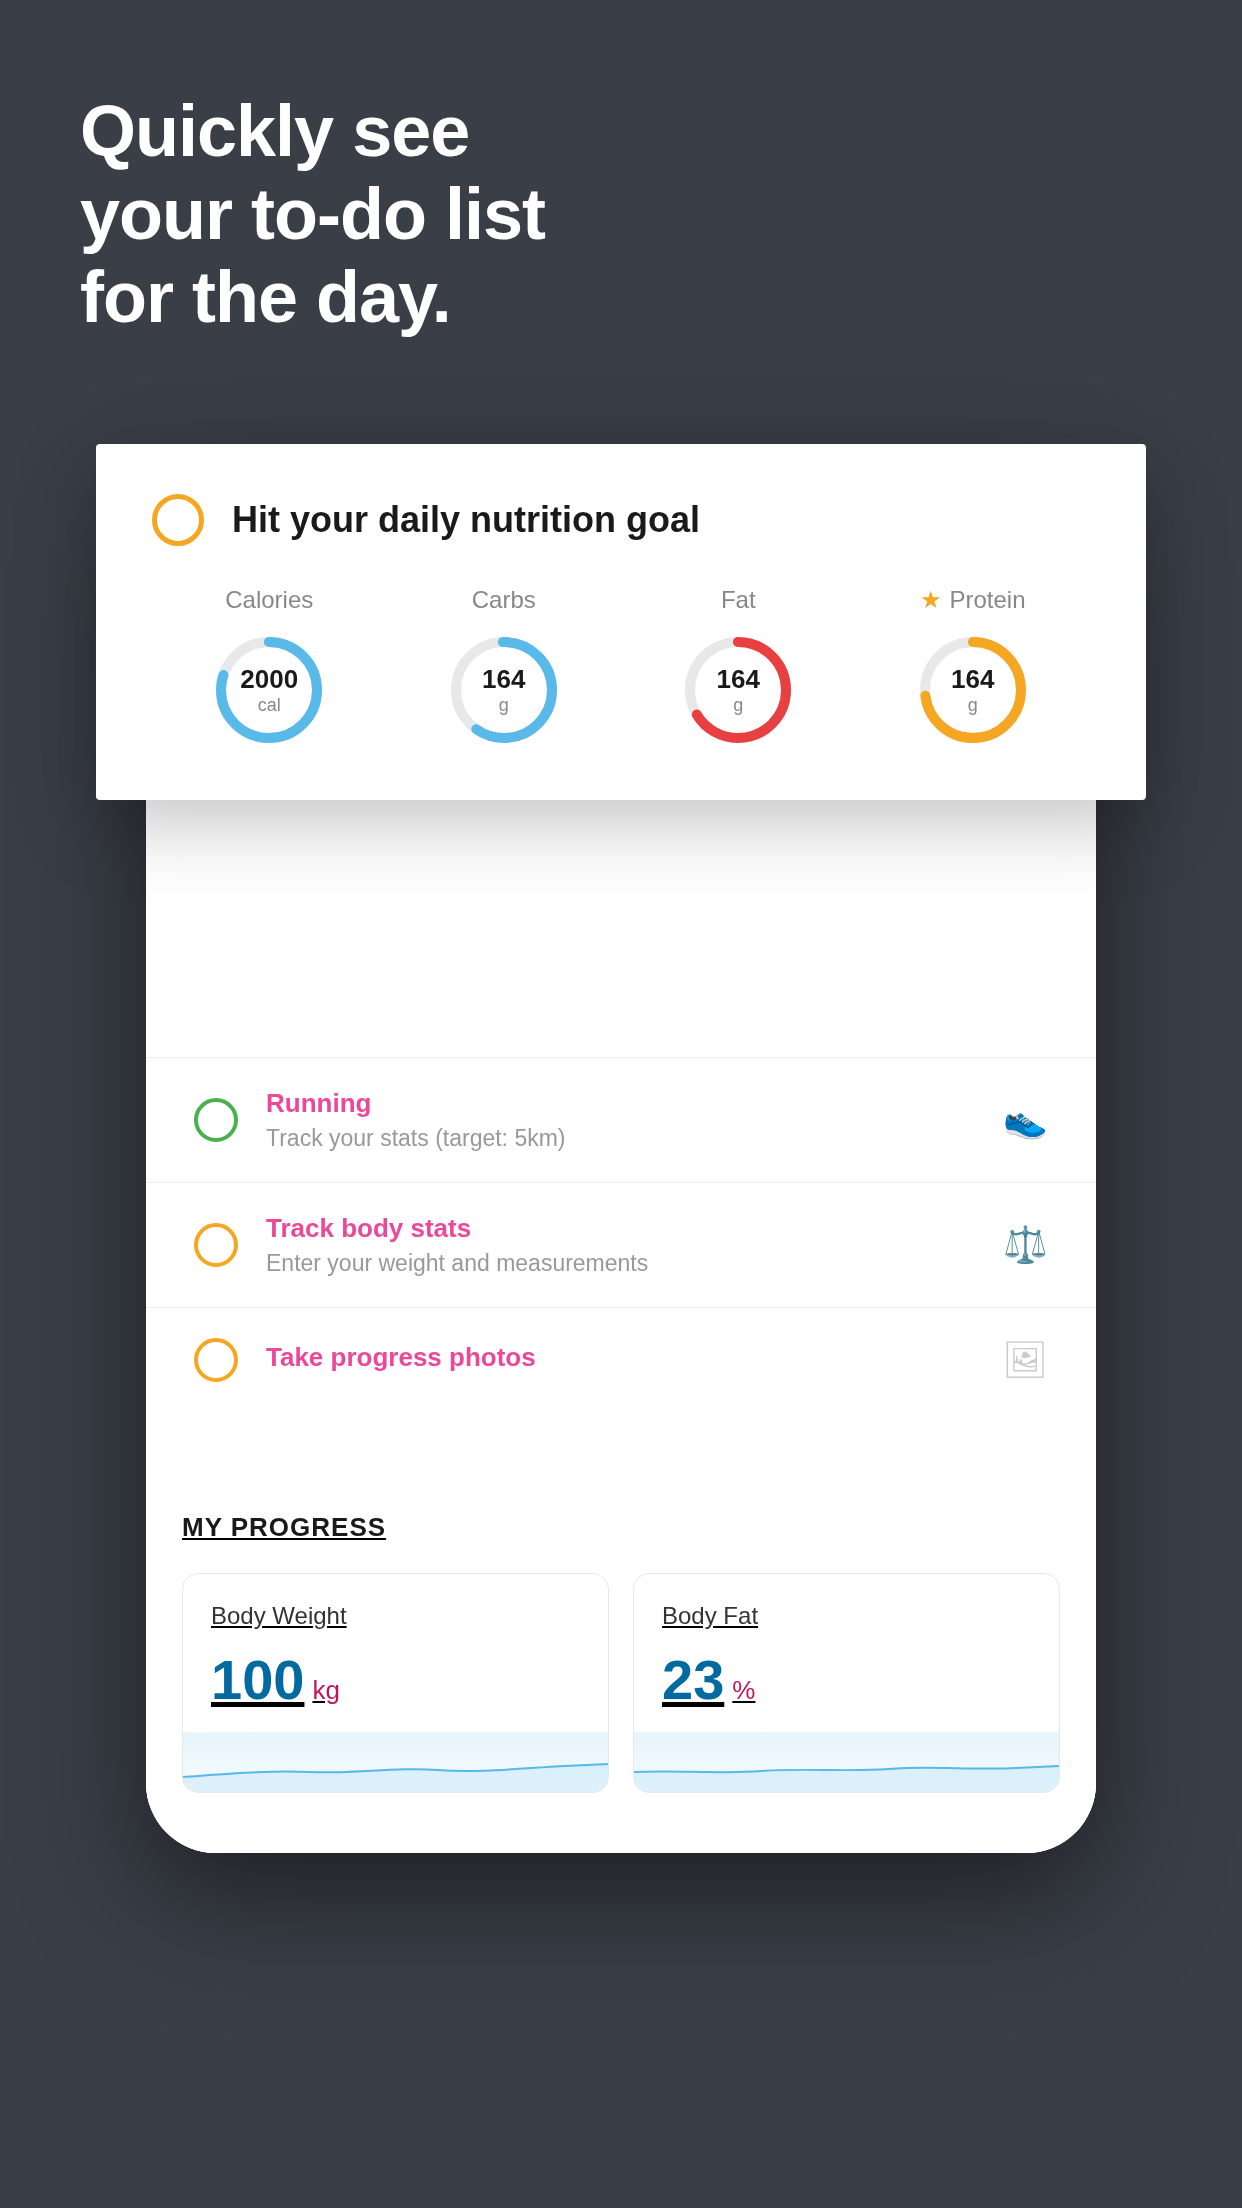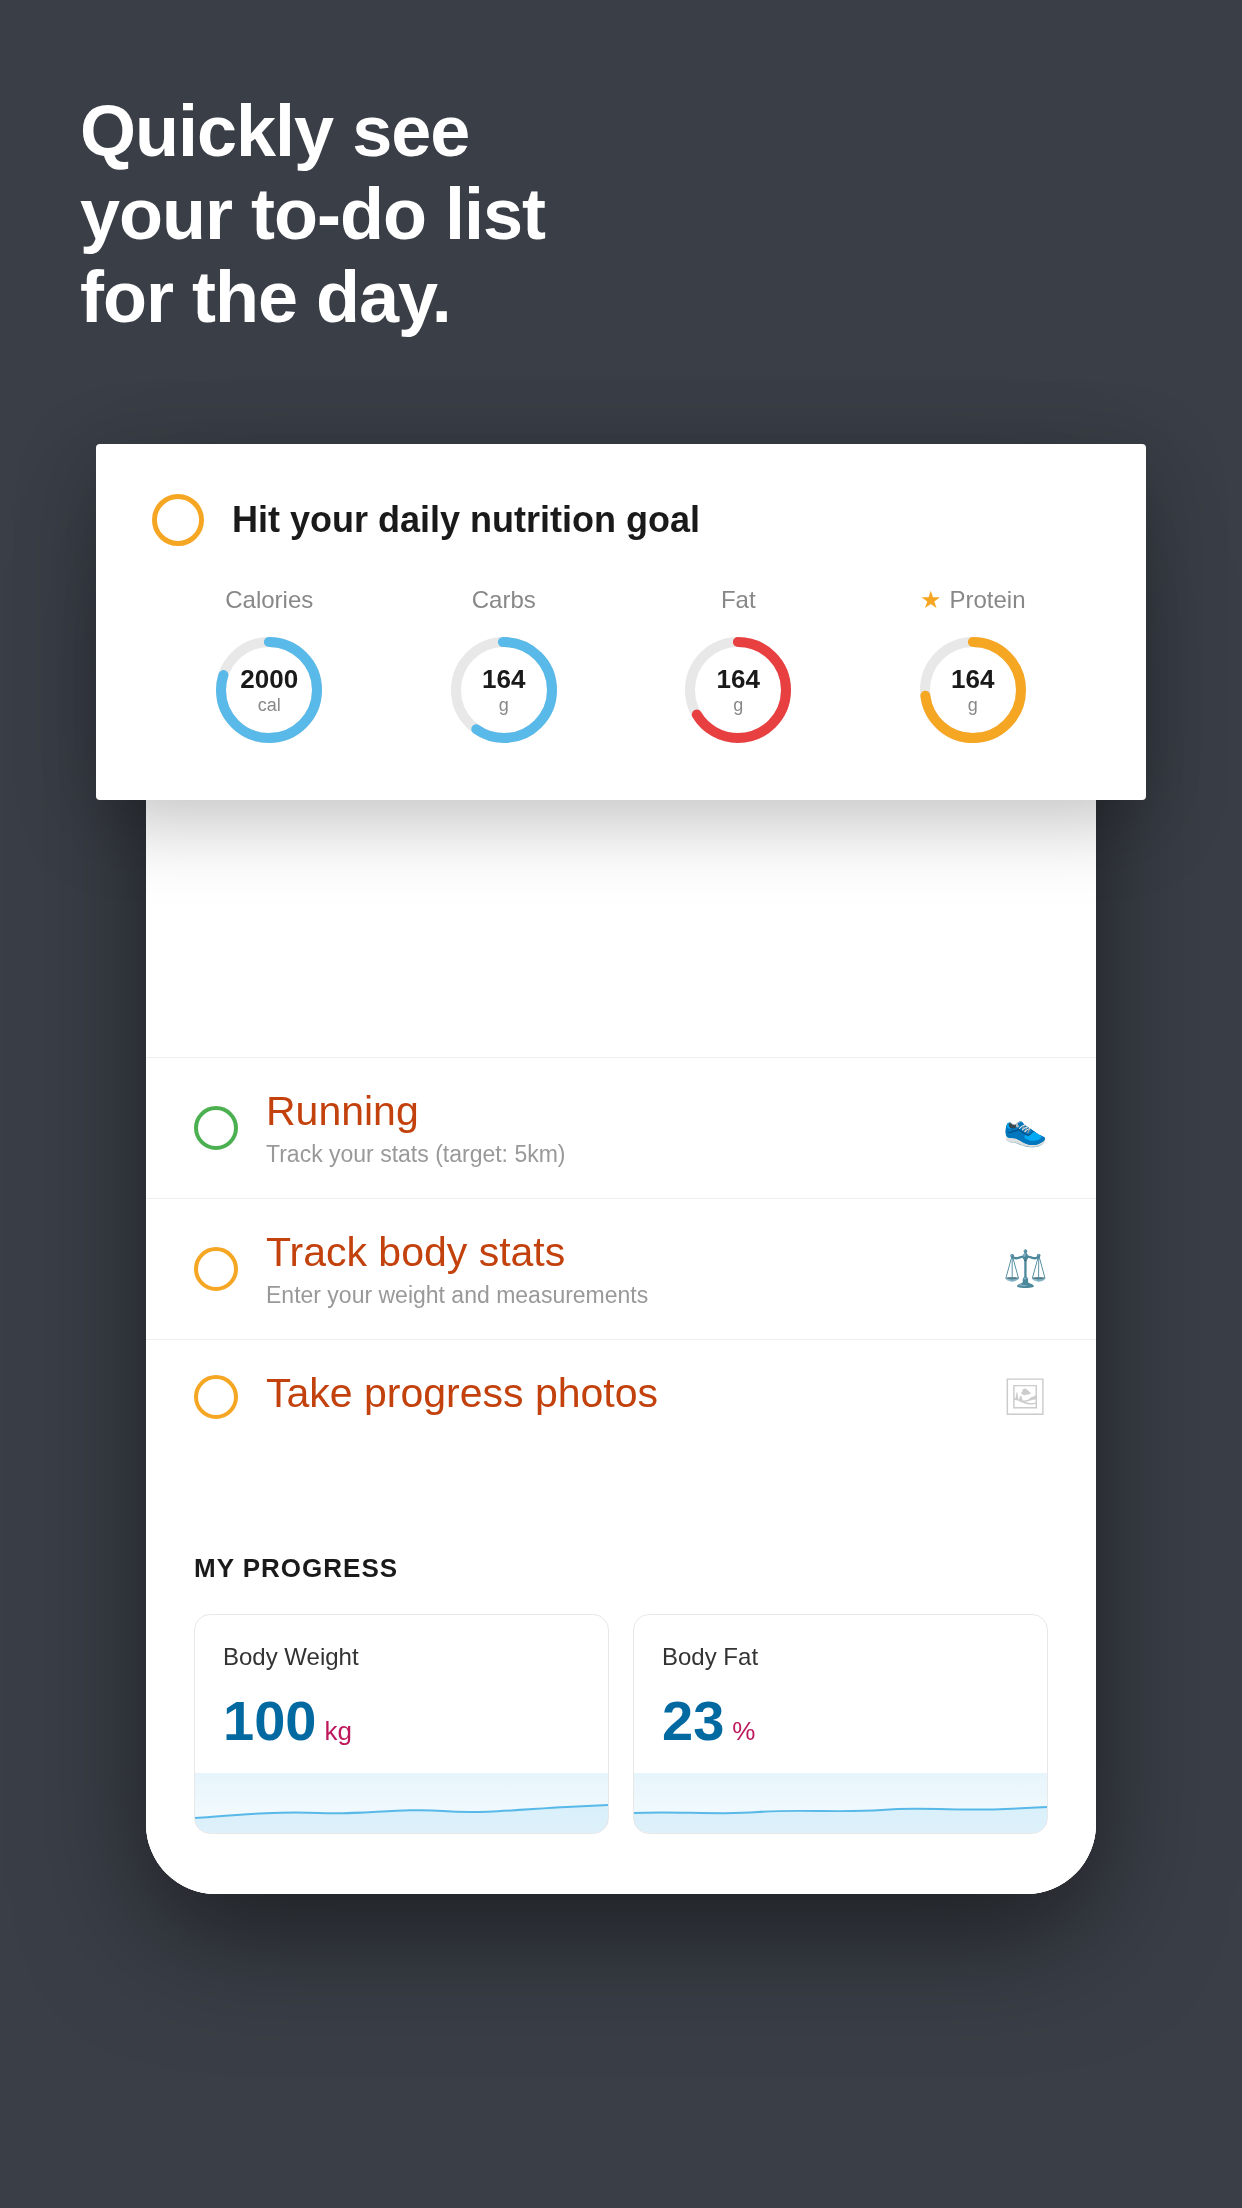--- a/index.html
+++ b/index.html
@@ -266,38 +266,39 @@
     }
     .todo-circle.yellow { border-color: #f5a623; }
     .todo-circle.filled-green {
       border-color: #4caf50;
       background: transparent;
     }
     .todo-text {
       flex: 1;
     }
     .todo-title {
-      font-size: 41px;
-      font-weight: 400;
-      color: #c2410c;
+      font-size: 26px;
+      font-weight: 700;
+      color: #ec4899;
       margin-bottom: 6px;
     }
     .todo-subtitle {
       font-size: 23px;
       color: #999;
     }
     .todo-icon {
       font-size: 36px;
       color: #ccc;
     }
 
     
     .progress-section {
       background: white;
-      padding: 40px 48px 0;
+      padding: 40px 36px 0;
+      text-decoration: underline;
     }
     .progress-title {
       font-size: 26px;
       font-weight: 800;
       color: #1a1a1a;
       letter-spacing: 1px;
       text-transform: uppercase;
       margin-bottom: 30px;
     }
     .progress-cards {

